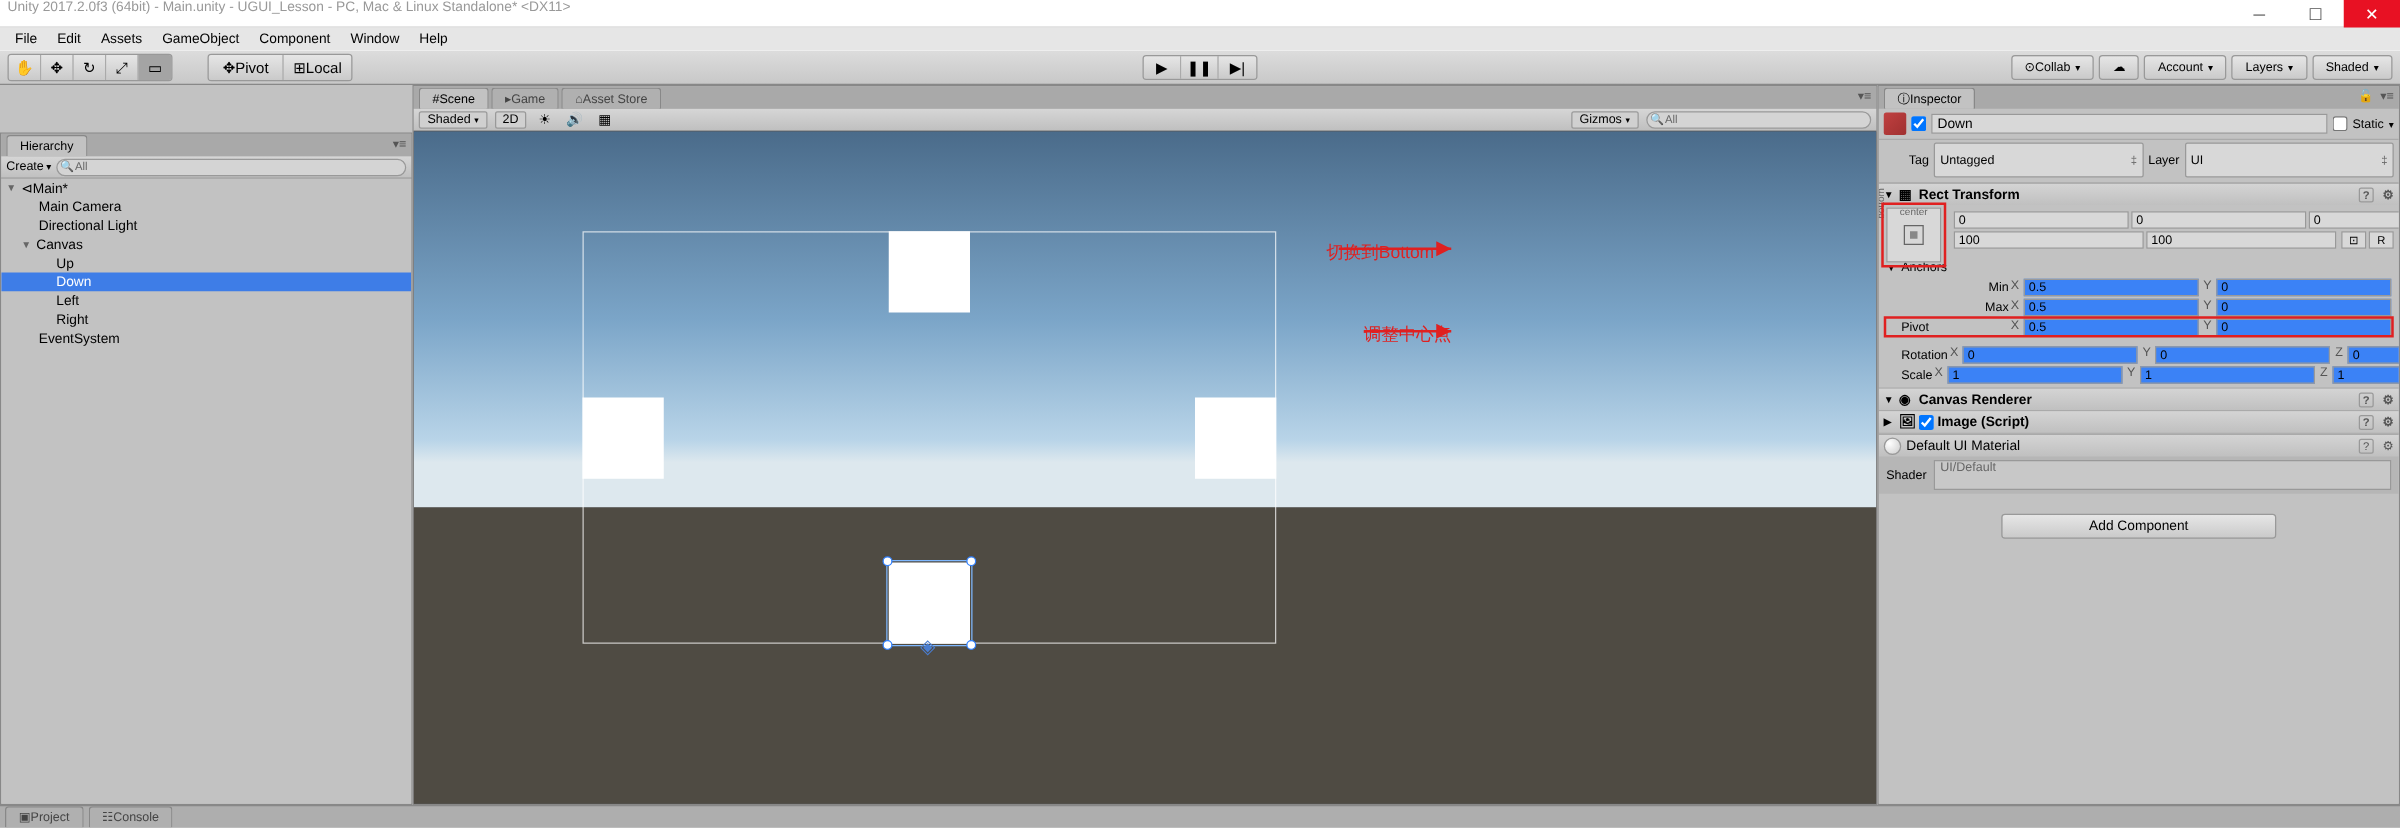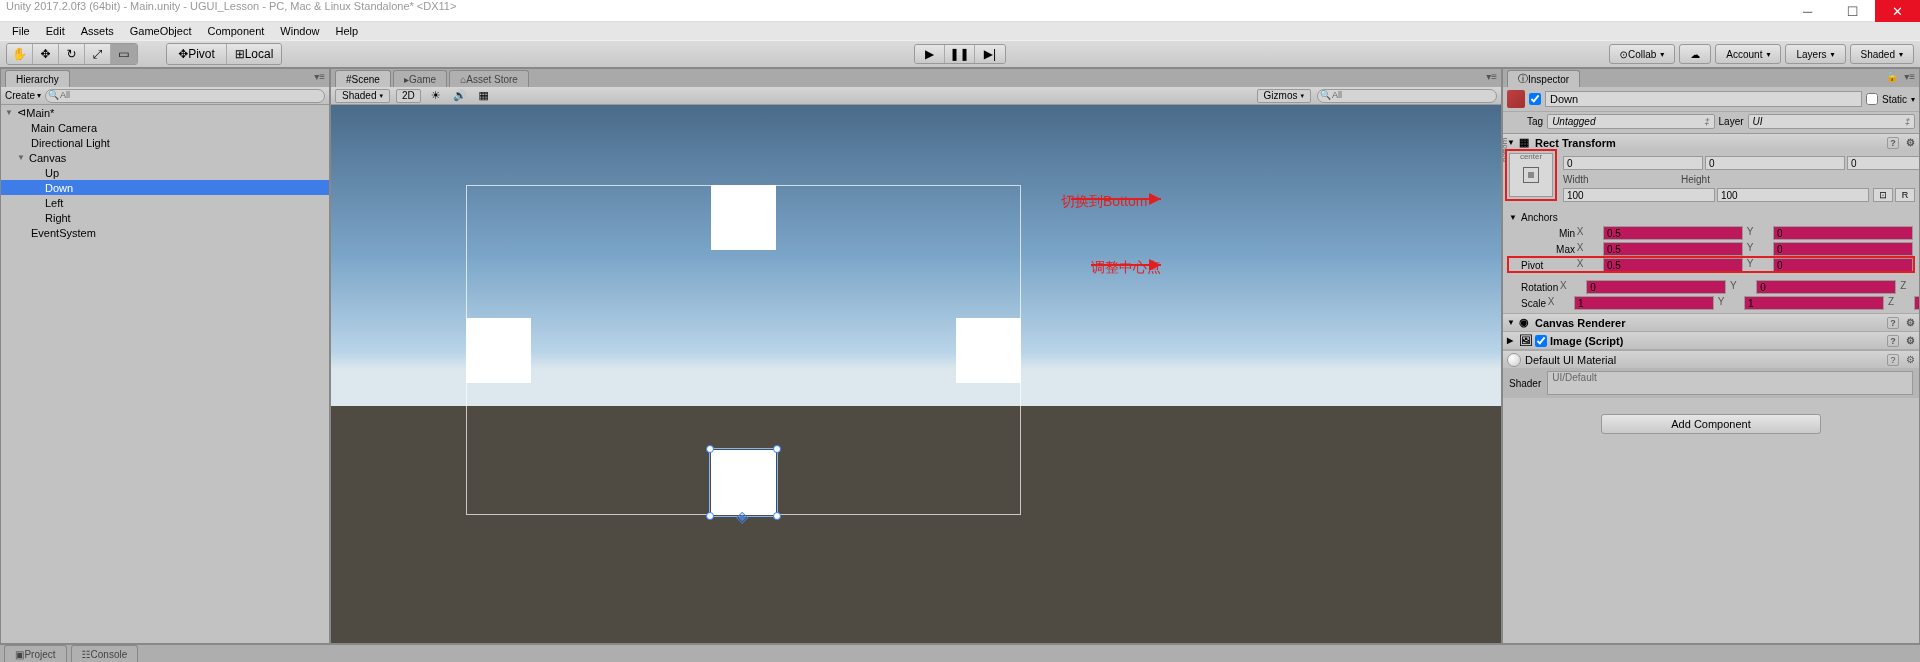--- a/index.html
+++ b/index.html
@@ -23,21 +23,21 @@
 .tb-btn:last-child { border-right: none; }
 .tb-btn.active { background: #a4a4a4; }
 .tb-pill { height: 20px; padding: 0 10px; background: linear-gradient(#e6e6e6,#cacaca); border: 1px solid #999; border-radius: 3px; display: flex; align-items: center; font-size: 10px; }
 .tb-dd::after { content: "▾"; margin-left: 4px; font-size: 8px; }
 .play-group { display: flex; position: absolute; left: 50%; transform: translateX(-50%); }
 .play-group .tb-btn { width: 30px; height: 18px; }
 
 
 .columns { display: flex; height: 576px; }
 .panel { background: #c2c2c2; display: flex; flex-direction: column; border: 1px solid #888; }
-.panel.hierarchy { width: 330px; }
+.panel.hierarchy { width: 330px; margin-top: 38px; }
 .panel.scene { flex: 1; }
 .panel.inspector { width: 418px; }
 
 
 .tab-row { height: 18px; display: flex; align-items: flex-end; background: #a9a9a9; padding-left: 4px; gap: 2px; position: relative; }
 .tab { height: 17px; padding: 0 10px; background: #c2c2c2; border-top-left-radius: 3px; border-top-right-radius: 3px; display: flex; align-items: center; font-size: 10px; color: #000; border: 1px solid #888; border-bottom: none; }
 .tab.inactive { background: #b0b0b0; color: #444; }
 .tab-row .menu-dots { position: absolute; right: 4px; top: 2px; font-size: 10px; color: #555; }
 .lock-icon { position: absolute; right: 20px; top: 2px; font-size: 10px; }
 
@@ -74,21 +74,21 @@
 
 
 .insp-body { flex: 1; background: #c2c2c2; overflow: hidden; }
 .insp-header { padding: 3px 4px; display: flex; align-items: center; gap: 4px; border-bottom: 1px solid #aaa; }
 .cube-icon { width: 18px; height: 18px; background: linear-gradient(135deg,#c04040,#a03030); border-radius: 2px; }
 .insp-check { width: 12px; height: 12px; }
 .insp-name { flex: 1; height: 16px; background: #d8d8d8; border: 1px solid #999; padding: 0 4px; font-size: 11px; }
 .static-lbl { font-size: 10px; }
 .taglayer-row { padding: 2px 4px 4px 24px; display: flex; align-items: center; gap: 4px; font-size: 10px; border-bottom: 1px solid #999; }
 .taglayer-row .lbl { color: #000; }
-.taglayer-row .dd { flex: 1; height: 15px; background: #d8d8d8; border: 1px solid #999; border-radius: 2px; padding: 0 4px; display: flex; align-items: center; justify-content: space-between; font-style: italic; }
+.taglayer-row .dd { flex: 1; height: 28px; background: #d8d8d8; border: 1px solid #999; border-radius: 2px; padding: 0 4px; display: flex; align-items: center; justify-content: space-between; }
 .taglayer-row .dd::after { content: "‡"; font-size: 9px; color: #666; }
 
 .component { border-bottom: 1px solid #aaa; }
 .comp-header { height: 17px; background: linear-gradient(#d4d4d4,#c0c0c0); display: flex; align-items: center; padding: 0 4px; font-size: 11px; font-weight: bold; position: relative; }
 .comp-header .fold { width: 12px; font-size: 8px; }
 .comp-header .comp-icon { width: 14px; height: 14px; margin-right: 2px; }
 .comp-header .gear { position: absolute; right: 4px; font-size: 10px; color: #555; }
 .comp-header .help { position: absolute; right: 20px; font-size: 9px; color: #555; width: 12px; height: 12px; border: 1px solid #999; border-radius: 2px; text-align: center; line-height: 10px; }
 
 .rect-transform-body { padding: 4px; position: relative; }
@@ -105,21 +105,21 @@
 .rt-row .cell { flex: 1; display: flex; align-items: center; }
 .rt-input { flex: 1; height: 14px; background: #d8d8d8; border: 1px solid #999; padding: 0 3px; font-size: 10px; }
 .rt-minibtn { width: 20px; height: 14px; background: #d8d8d8; border: 1px solid #999; margin-left: 2px; font-size: 9px; display: flex; align-items: center; justify-content: center; }
 
 .anchors-section { padding: 2px 6px; font-size: 10px; }
 .anchors-row { display: flex; align-items: center; height: 16px; }
 .anchors-row .albl { width: 154px; padding-left: 12px; }
 .anchors-row.sub .albl { padding-left: 24px; text-align: right; }
 .anchors-row .xyz { flex: 1; display: flex; gap: 2px; }
 .xyz .axis { width: 10px; text-align: center; color: #555; }
-.xyz input, .xyz .val { flex: 1; height: 14px; background: #be185d; border: 1px solid #999; padding: 0 3px; font-size: 10px; margin-left: 16px; }
+.xyz input, .xyz .val { flex: 1; height: 14px; background: #3b82f6; border: 1px solid #999; padding: 0 3px; font-size: 10px; }
 
 .add-comp-btn { margin: 16px auto; width: 220px; height: 20px; background: linear-gradient(#e6e6e6,#cacaca); border: 1px solid #999; border-radius: 3px; display: flex; align-items: center; justify-content: center; font-size: 11px; }
 
 .shader-row { padding: 3px 6px; display: flex; align-items: center; gap: 6px; font-size: 10px; background: #b6b6b6; }
 .shader-row .dd { flex: 1; height: 24px; background: #c8c8c8; border: 1px solid #999; padding: 0 4px; color: #666; }
 
 .material-header { height: 18px; background: linear-gradient(#d4d4d4,#c0c0c0); display: flex; align-items: center; padding: 0 4px; font-size: 11px; border-top: 1px solid #aaa; position: relative; }
 .material-header .mat-sphere { width: 14px; height: 14px; background: radial-gradient(circle at 30% 30%, #fff, #ccc); border-radius: 50%; border: 1px solid #999; margin-right: 4px; }
 .material-header .gear { position: absolute; right: 4px; font-size: 10px; color: #555; }
 .material-header .help { position: absolute; right: 20px; font-size: 9px; color: #555; width: 12px; height: 12px; border: 1px solid #999; border-radius: 2px; text-align: center; line-height: 10px; }
@@ -303,29 +303,20 @@
                 </div>
               <div class="cell">
                   <input class="rt-input" value="0" style="">
                 </div>
               <div class="cell">
                   <input class="rt-input" value="0" style="">
                 </div>
             </div>
             <div class="rt-row">
               <div class="cell">
-                  <span class="hlbl">Width</span>
-                </div>
-              <div class="cell">
-                  <span class="hlbl">Height</span>
-                </div>
-              <div class="cell"></div>
-            </div>
-            <div class="rt-row">
-              <div class="cell">
                   <input class="rt-input" value="100" style="">
                 </div>
               <div class="cell">
                   <input class="rt-input" value="100" style="">
                 </div>
               <div class="cell" style="flex:none;display:flex">
                 <div class="rt-minibtn">⊡</div>
                 <div class="rt-minibtn">R</div>
               </div>
             </div>

